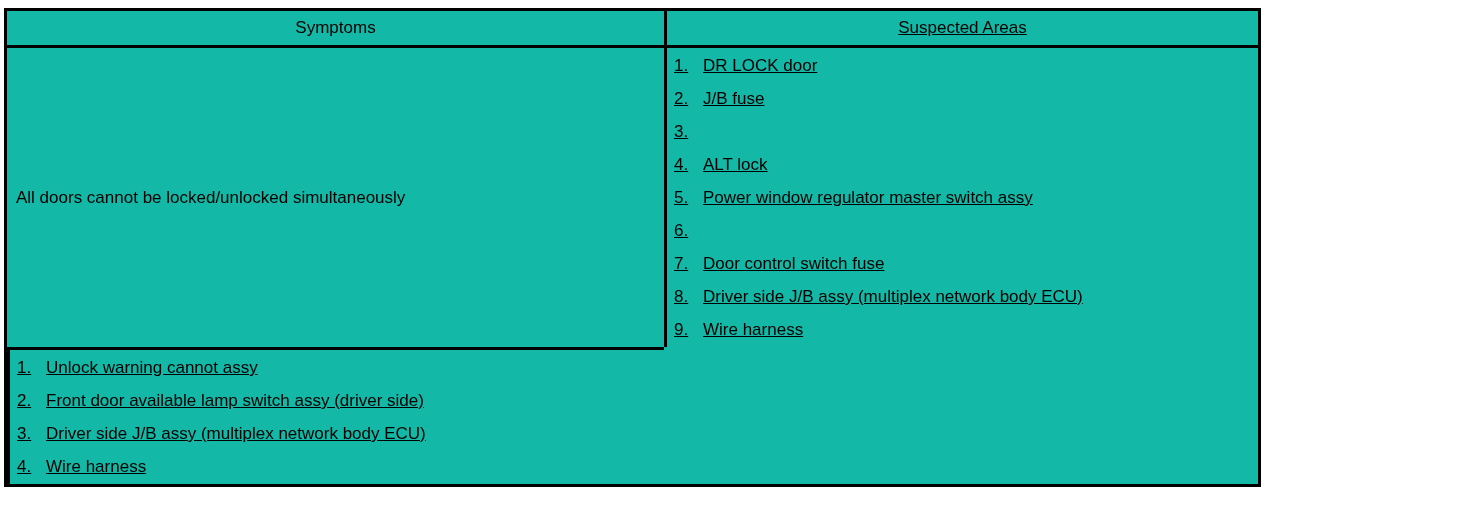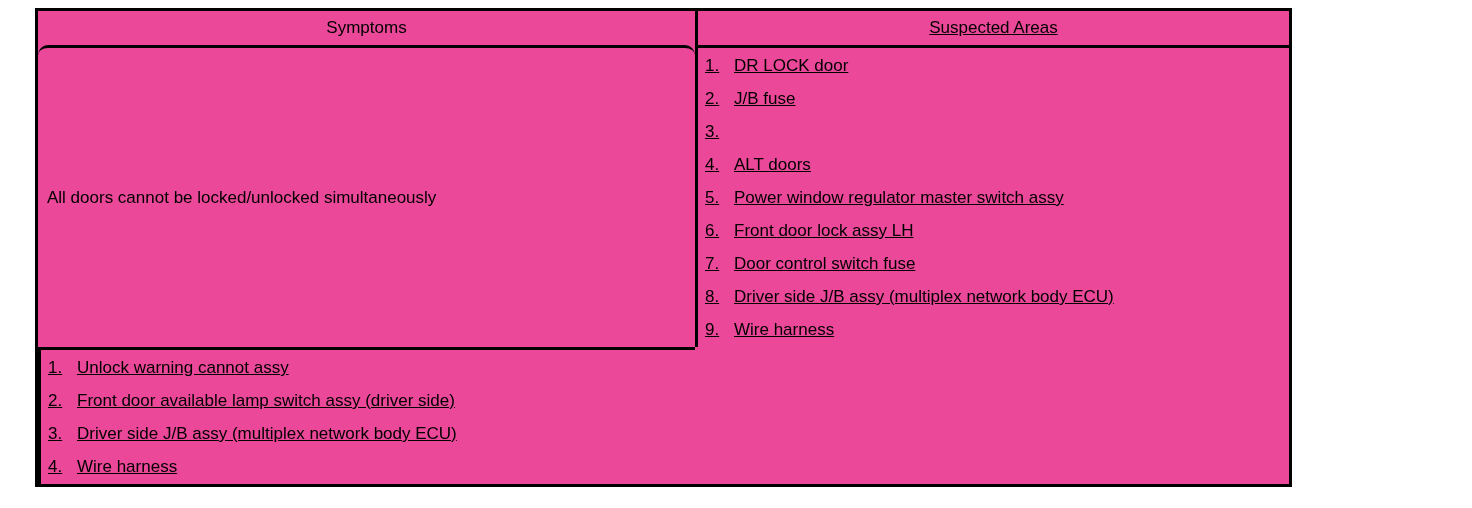--- a/index.html
+++ b/index.html
@@ -10,30 +10,30 @@
   body {
     position: relative;
     width: 1472px;
     height: 508px;
     font-family: "Liberation Sans", sans-serif;
     color: #000000;
     overflow: hidden;
   }
   .tbl {
     position: absolute;
-    left: 35px;
+    left: 4px;
     top: 8px;
     width: 1257px;
     height: 479px;
     box-sizing: border-box;
     border: 3px solid #000000;
     display: grid;
     grid-template-columns: 657px 1fr;
     grid-template-rows: 34px 302px 137px;
-    background: #ec4899;
+    background: #14b8a6;
   }
   .cell {
     box-sizing: border-box;
     overflow: hidden;
   }
   .col2 {
     border-left: 3px solid #000000;
     text-decoration: underline;
   }
   .rbody {
@@ -44,21 +44,20 @@
     align-items: center;
     justify-content: center;
     font-size: 17px;
   }
   .symptom-cell {
     display: flex;
     align-items: center;
     padding-left: 9px;
     font-size: 17px;
     line-height: 32px;
-    border-radius: 10px;
   }
   .symptom-text {
     max-width: 520px;
   }
   .areas-cell {
     padding: 1px 4px 0 7px;
     font-size: 17px;
   }
   .li {
     display: flex;
@@ -94,29 +93,28 @@
     </div>
     <div class="li">
       <span class="num">2.</span>
       <span class="txt">J/B fuse</span>
     </div>
     <div class="li">
       <span class="num">3.</span>
     </div>
     <div class="li">
       <span class="num">4.</span>
-      <span class="txt">ALT doors</span>
+      <span class="txt">ALT lock</span>
     </div>
     <div class="li">
       <span class="num">5.</span>
       <span class="txt">Power window regulator master switch assy</span>
     </div>
     <div class="li">
       <span class="num">6.</span>
-      <span class="txt">Front door lock assy LH</span>
     </div>
     <div class="li">
       <span class="num">7.</span>
       <span class="txt">Door control switch fuse</span>
     </div>
     <div class="li">
       <span class="num">8.</span>
       <span class="txt">Driver side J/B assy (multiplex network body ECU)</span>
     </div>
     <div class="li">

